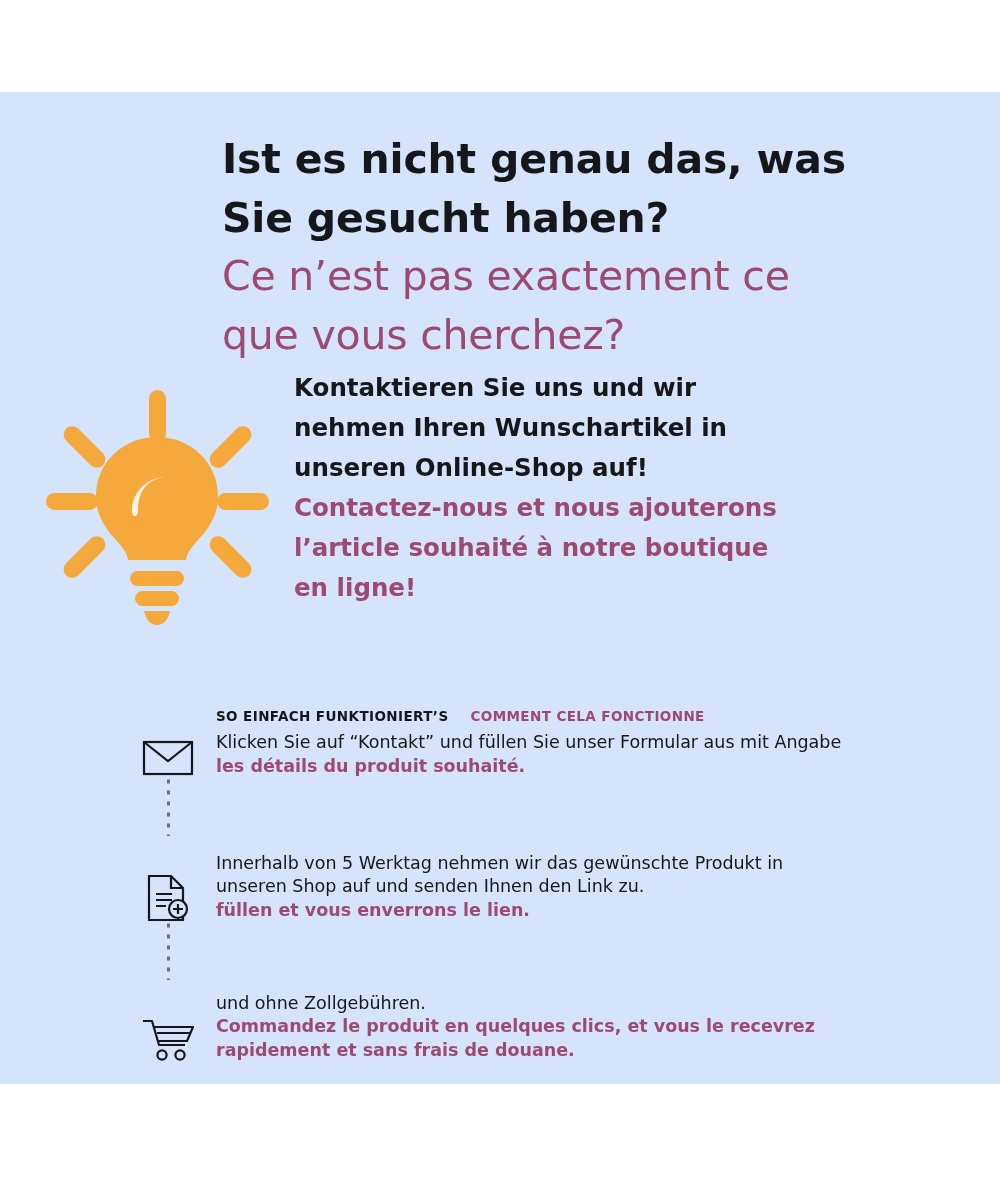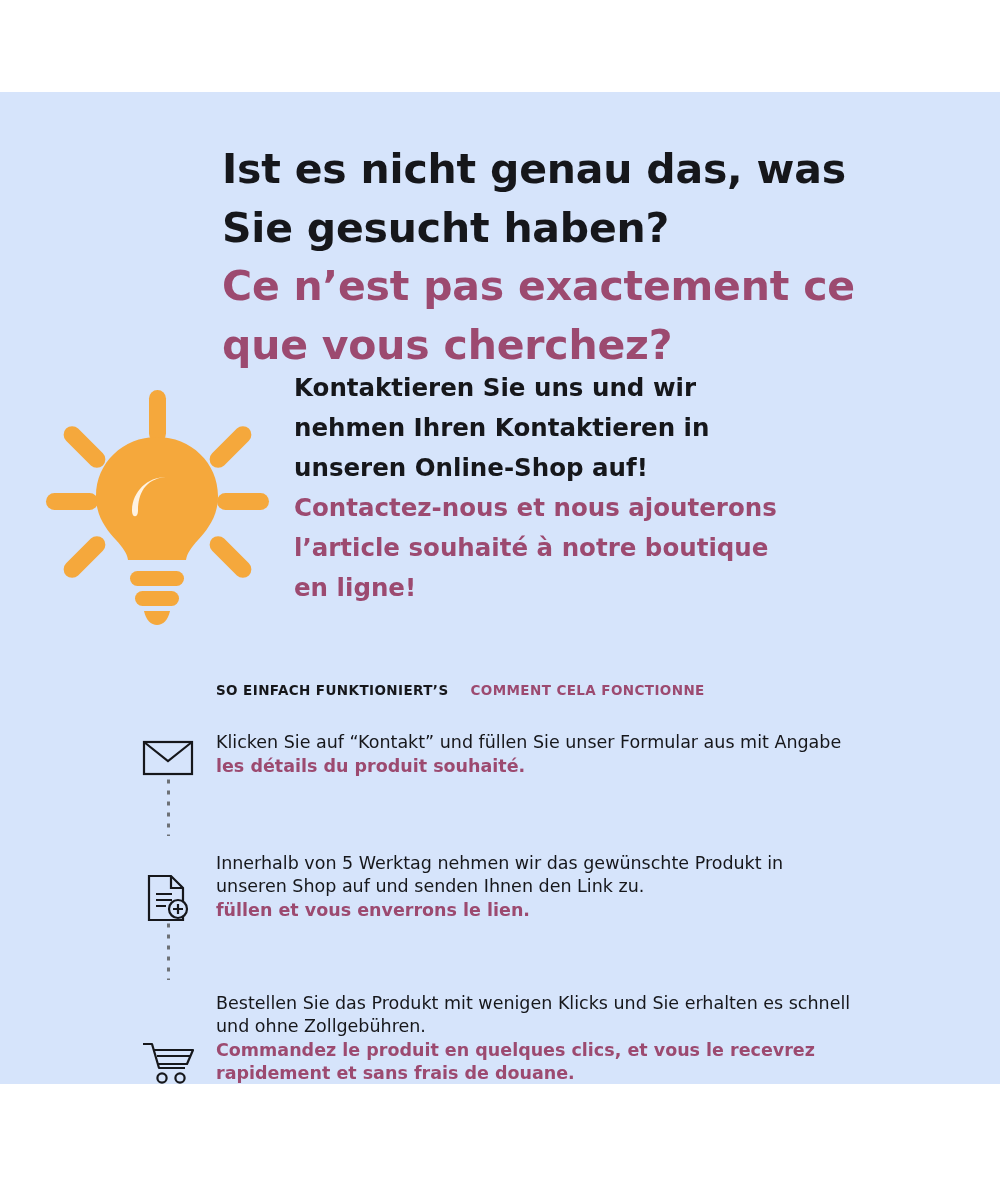--- a/index.html
+++ b/index.html
@@ -20,34 +20,34 @@
     top: 92px;
     width: 1000px;
     height: 992px;
     background: #d6e4fb;
   }
 
   
   .headline {
     position: absolute;
     left: 222px;
-    top: 140px;
+    top: 130px;
     width: 710px;
   }
   .headline .de {
     font-size: 41px;
     line-height: 1.43;
     font-weight: bold;
     color: #16171b;
     letter-spacing: -0.2px;
   }
   .headline .fr {
     font-size: 41px;
     line-height: 1.43;
-    font-weight: bold;
+    font-weight: normal;
     color: #9c4a70;
     letter-spacing: -0.2px;
   }
 
   
   .bulb {
     position: absolute;
     left: 36px;
     top: 385px;
     width: 240px;
@@ -71,21 +71,21 @@
     font-size: 24.5px;
     line-height: 1.63;
     font-weight: bold;
     color: #9c4a70;
   }
 
   
   .howto-title {
     position: absolute;
     left: 216px;
-    top: 682px;
+    top: 708px;
     font-size: 13.5px;
     letter-spacing: 0.4px;
   }
   .howto-title .de {
     font-weight: bold;
     color: #16171b;
   }
   .howto-title .fr {
     font-weight: bold;
     color: #9c4a70;
@@ -168,21 +168,21 @@
       <rect x="99" y="206" width="44" height="15" rx="7.5"></rect>
       <path d="M108 226h26c-2 9-7 14-13 14s-11-5-13-14z"></path>
     </g>
 
     <path d="M96 126c0-19 15-34 34-34-22 2-28 18-28 34 0 7-6 7-6 0z" fill="#ffffff" opacity="0.85"></path>
   </svg>
 </div>
 
 <div class="cta">
   <div class="de">Kontaktieren Sie uns und wir</div>
-  <div class="de">nehmen Ihren Kontaktieren in</div>
+  <div class="de">nehmen Ihren Wunschartikel in</div>
   <div class="de">unseren Online-Shop auf!</div>
   <div class="fr">Contactez-nous et nous ajouterons</div>
   <div class="fr">l’article souhaité à notre boutique</div>
   <div class="fr">en ligne!</div>
 </div>
 
 <div class="howto-title">
   <span class="de">SO EINFACH FUNKTIONIERT’S</span><span class="fr">COMMENT CELA FONCTIONNE</span>
 </div>
 
@@ -228,20 +228,19 @@
     <div class="step-icon">
       <svg width="54" height="44" viewBox="0 0 54 44" xmlns="http://www.w3.org/2000/svg">
         <path d="M2 3h9l7 24h26" fill="none" stroke="#16171b" stroke-width="2.2" stroke-linejoin="round"></path>
         <path d="M13 9h39l-6 14H17" fill="none" stroke="#16171b" stroke-width="2.2" stroke-linejoin="round"></path>
         <path d="M16 15h34" stroke="#16171b" stroke-width="2.2"></path>
         <circle cx="21" cy="37" r="4.6" fill="none" stroke="#16171b" stroke-width="2.2"></circle>
         <circle cx="39" cy="37" r="4.6" fill="none" stroke="#16171b" stroke-width="2.2"></circle>
       </svg>
     </div>
     <div class="step-text">
-      <div class="de">Bestellen Sie das Produkt mit wenigen Klicks und Sie erhalten es schnell</div>
       <div class="de">und ohne Zollgebühren.</div>
       <div class="fr">Commandez le produit en quelques clics, et vous le recevrez</div>
       <div class="fr">rapidement et sans frais de douane.</div>
     </div>
   </div>
 
 </div>
 
 </body></html>

